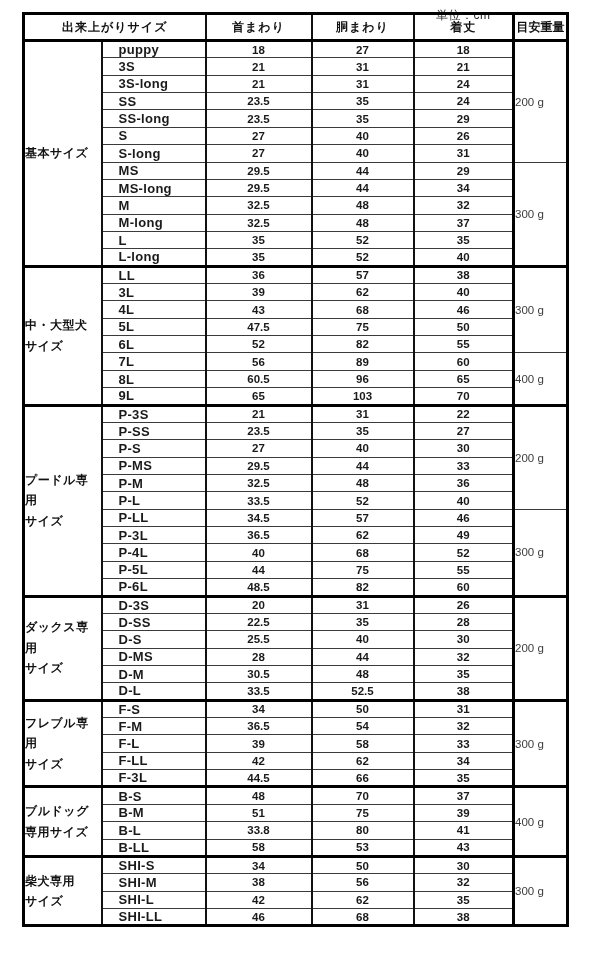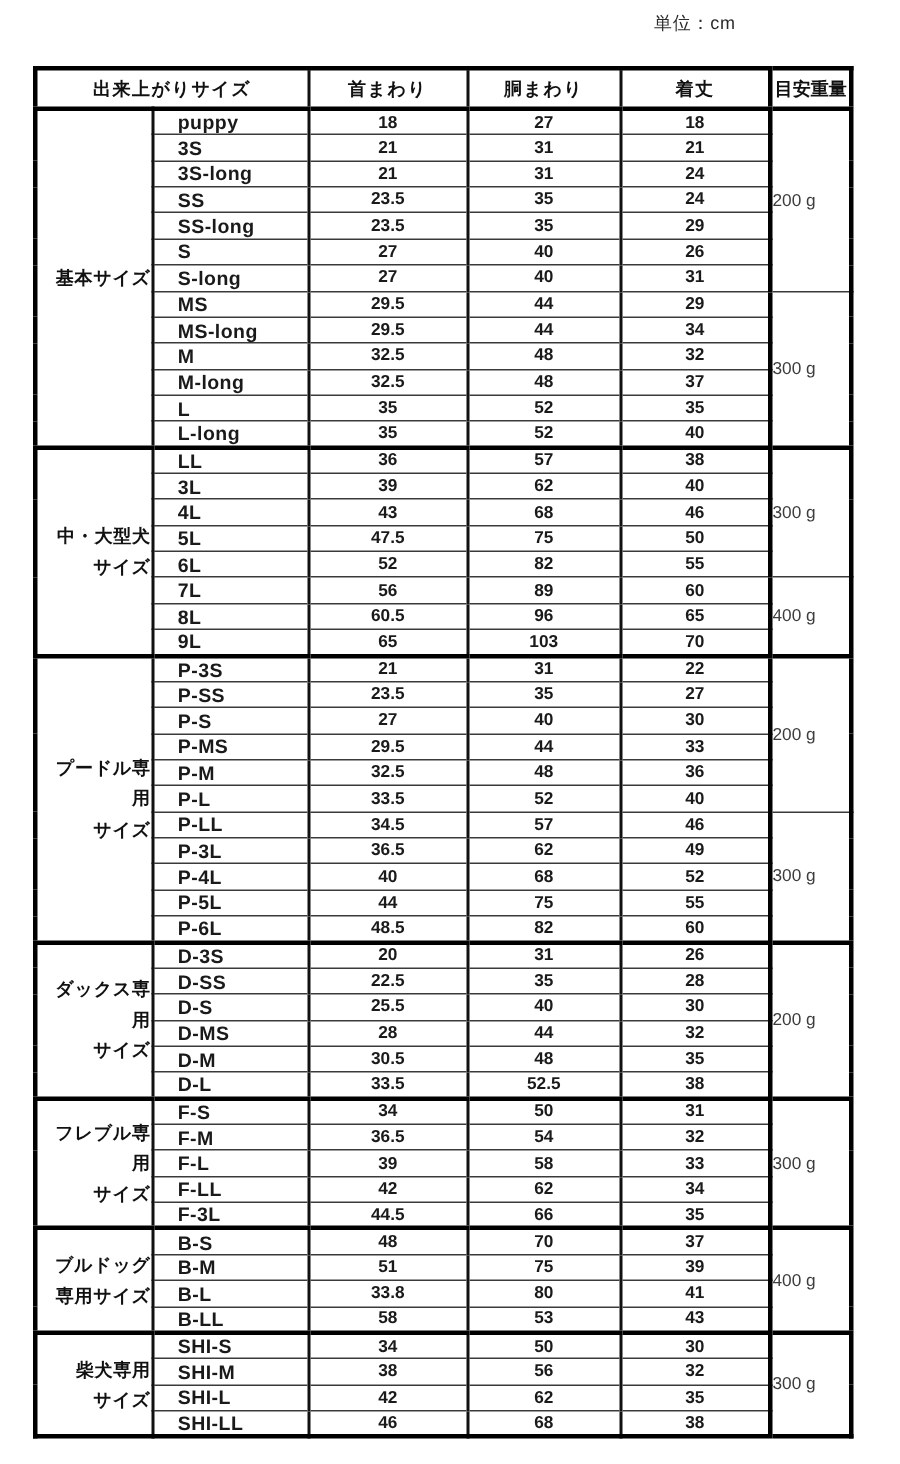--- a/index.html
+++ b/index.html
@@ -15,21 +15,21 @@
   .unit-label {
     position: absolute;
     top: 7px; left: 436px;
     font-size: 12px;
     color: #2b2b2b;
     letter-spacing: 0.5px;
   }
 
   table.chart {
     position: absolute;
-    left: 22px; top: 44px;
+    left: 22px; top: 12px;
     border-collapse: collapse;
     table-layout: fixed;
     border: 3px solid #000;
   }
   col.c-group  { width: 78px; }
   col.c-name   { width: 104px; }
   col.c-neck   { width: 106px; }
   col.c-chest  { width: 102px; }
   col.c-length { width: 100px; }
   col.c-weight { width: 54px; }
@@ -48,21 +48,21 @@
     color: #111;
   }
   th.wt { border-left: 3px solid #000; letter-spacing: 0; font-family: Liberation Mono, monospace; }
 
   tbody td { border-top: 1px solid #3a3a3a; }
   tr.group-start td { border-top: 3px solid #000; }
 
   td.group-label {
     font-size: 12px;
     font-weight: bold;
-    text-align: right;
+    text-align: left;
     vertical-align: middle;
     white-space: pre-line;
     line-height: 1.7;
     letter-spacing: 0.5px;
     color: #111;
   }
   td.size-name {
     font-size: 13px;
     font-weight: bold;
     text-align: left;

